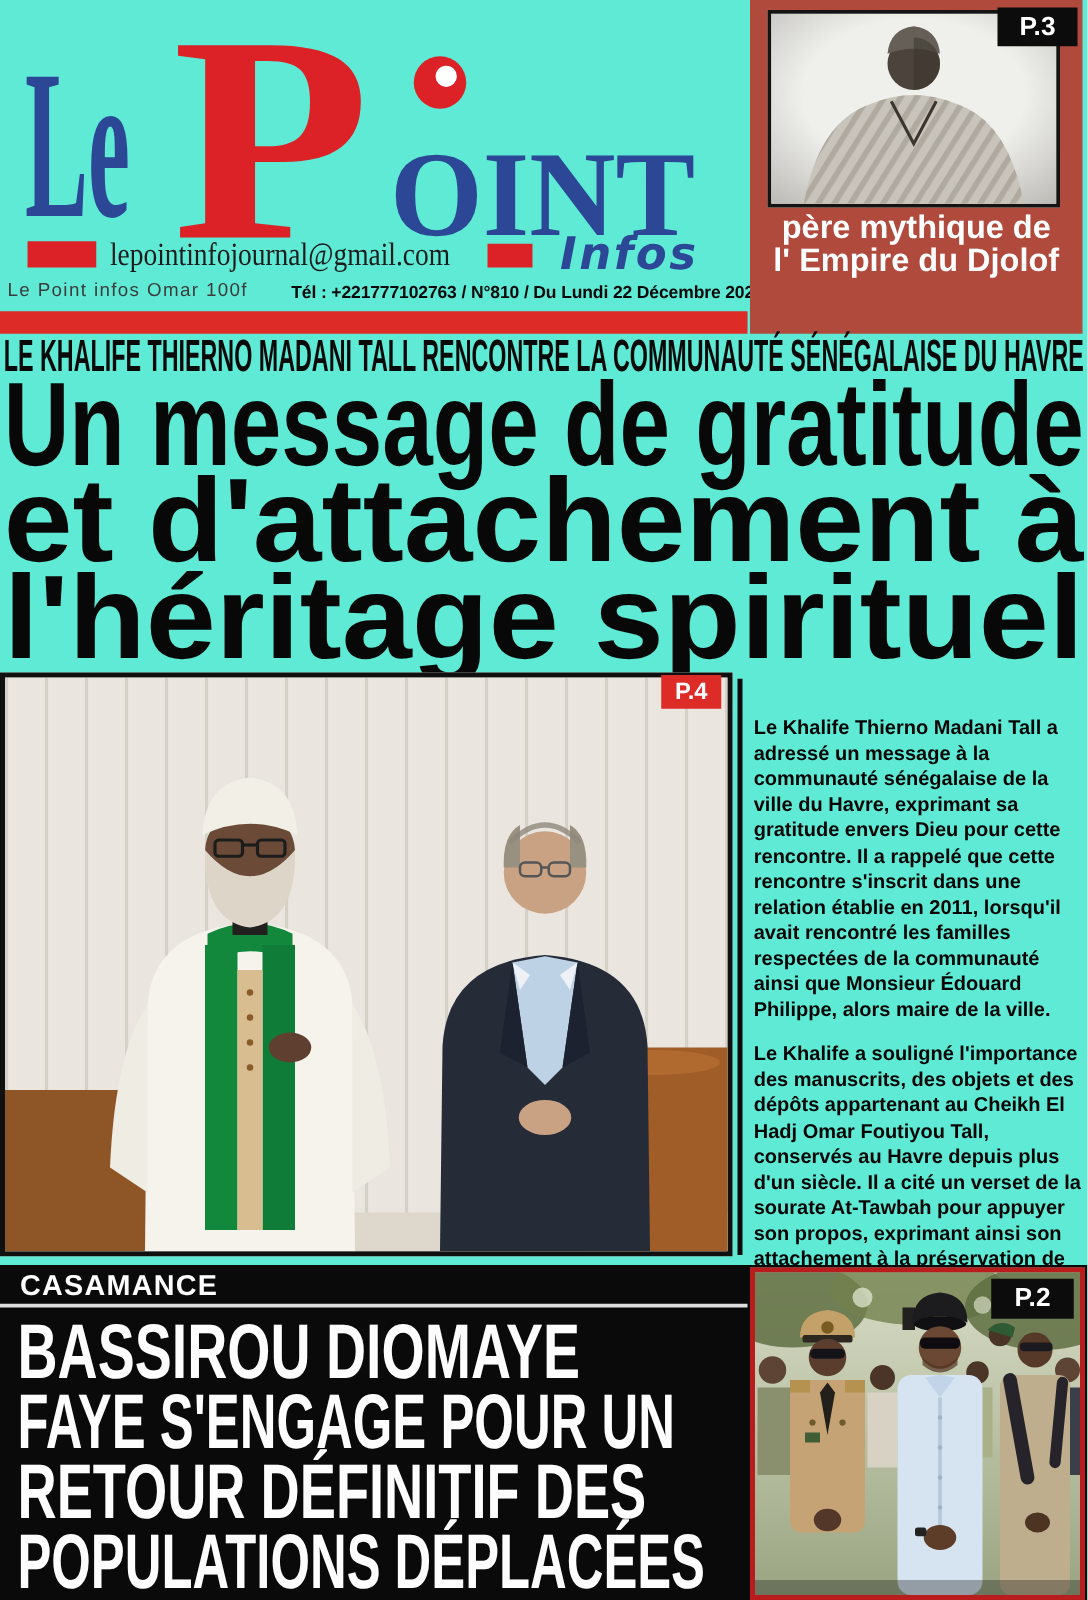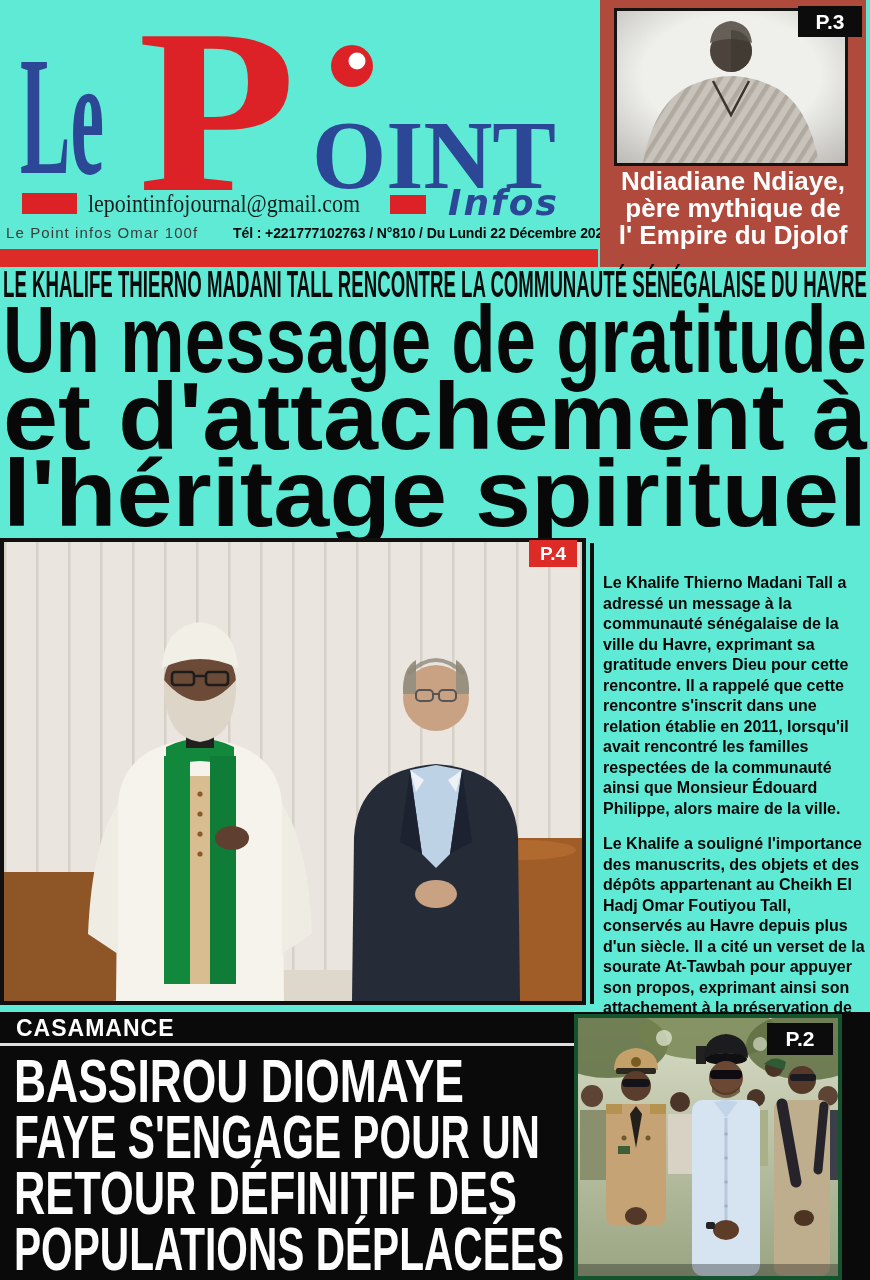--- a/index.html
+++ b/index.html
@@ -27,21 +27,21 @@
   .p4-badge{left:529px;top:540px;width:48px;height:27px;background:#dd2b27;color:#fff;font-weight:bold;font-size:19px;
             display:flex;align-items:center;justify-content:center;z-index:4;}
   .vrule{left:590px;top:543px;width:4px;height:461px;background:#0c0c0c;}
   .bodycol{left:603px;top:573px;width:264px;color:#060606;}
   .bodycol p{margin:0 0 15px 0;font-size:16px;line-height:20.5px;font-weight:bold;}
   
   .casa{left:0;top:1012px;width:870px;height:344px;background:#0a0a0a;}
   .casa-label{position:absolute;left:16px;top:3px;color:#ffffff;font-weight:bold;font-size:23px;letter-spacing:1px;}
   .casa-line{position:absolute;left:0;top:31px;width:598px;height:3px;background:#dfdfdf;}
   .casa-headline{position:absolute;left:0;top:38px;overflow:visible;}
-  .casa-photo{position:absolute;left:574px;top:2px;width:268px;height:266px;border:4px solid #14532d;box-sizing:border-box;background:#9aa582;}
+  .casa-photo{position:absolute;left:600px;top:2px;width:268px;height:266px;border:4px solid #b91c1c;box-sizing:border-box;background:#9aa582;}
   .p2-badge{right:5px;top:5px;width:66px;height:32px;z-index:3;}
 </style>
 </head>
 <body>
 
 <div class="page">
 
   <svg class="abs" style="left:0;top:0;" width="600" height="222" viewBox="0 0 600 222">
     <text x="20" y="173" textLength="84" lengthAdjust="spacingAndGlyphs" fill="#2b4795" style="font:bold 170px 'Liberation Serif',serif">Le</text>
     <text x="138" y="190" textLength="158" lengthAdjust="spacingAndGlyphs" fill="#dd2227" style="font:bold 235px 'Liberation Serif',serif">P</text>
@@ -75,21 +75,20 @@
         <path d="M26,152 Q38,86 80,72 Q114,58 148,72 Q190,86 202,152 Z" fill="#c9c4bb"></path>
         <path d="M26,152 Q38,86 80,72 Q114,58 148,72 Q190,86 202,152 Z" fill="url(#robeStripes)" opacity="0.45"></path>
         <path d="M96,70 L114,104 L132,70" stroke="#3a352f" stroke-width="2.5" fill="none"></path>
         <circle cx="114" cy="40" r="21" fill="#4c443c"></circle>
         <path d="M93,32 Q95,12 114,10 Q133,12 135,32 Q114,24 93,32 Z" fill="#655f57"></path>
         <path d="M114,19 a21,21 0 0 1 0,42 Z" fill="#3b342e" opacity="0.55"></path>
       </svg>
     </div>
     <div class="badge-dark teaser-badge">P.3</div>
     <div class="teaser-caption">
-      <div>Ndiadiane Ndiaye,</div>
       <div>père mythique de</div>
       <div>l' Empire du Djolof</div>
     </div>
   </div>
 
   <svg class="abs kicker-svg" width="870" height="33" viewBox="0 0 870 33">
     <text x="3" y="28" textLength="864" lengthAdjust="spacingAndGlyphs" fill="#0a0a0a" style="font:bold 36px 'Liberation Sans',sans-serif">LE KHALIFE THIERNO MADANI TALL RENCONTRE LA COMMUNAUTÉ SÉNÉGALAISE DU HAVRE</text>
   </svg>
 
   <svg class="abs headline-svg" width="870" height="236" viewBox="0 0 870 236">

